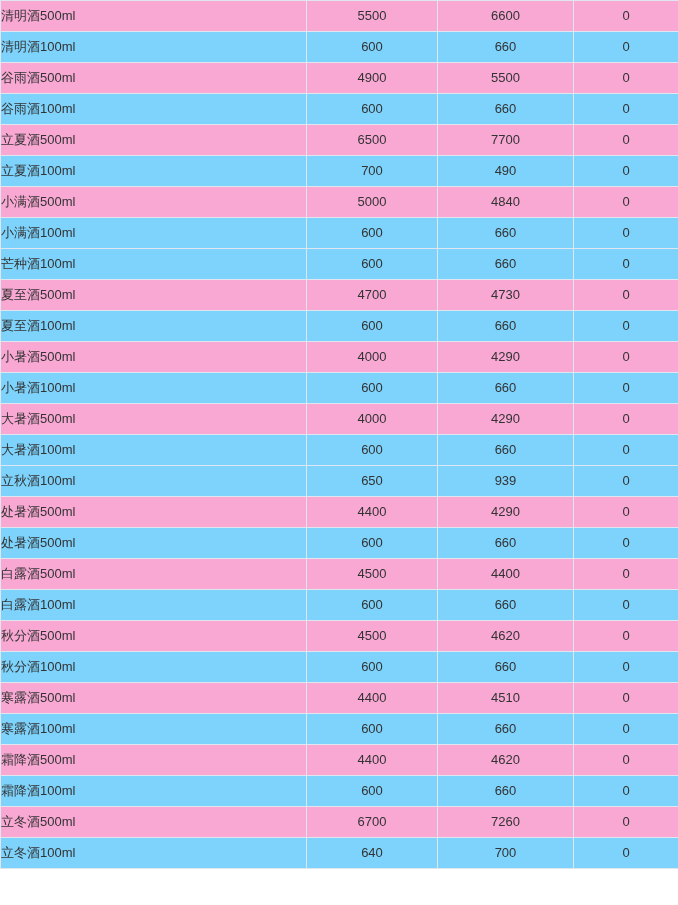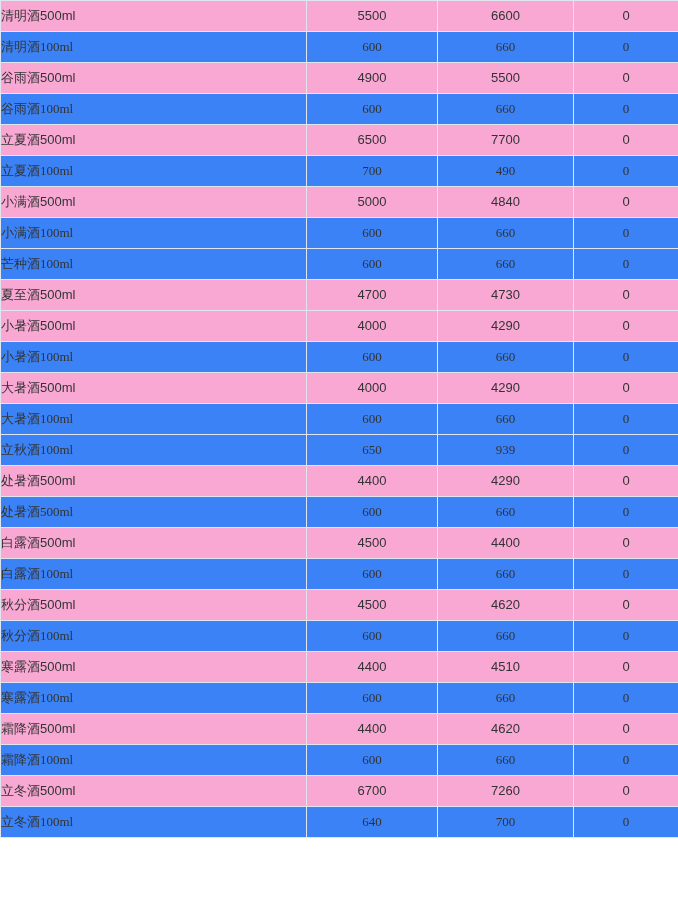--- a/index.html
+++ b/index.html
@@ -47,22 +47,21 @@
     text-align: left;
     padding-left: 10px;
   }
   td.cell-num {
     text-align: center;
   }
   tr.row-odd td {
     background: #f9a8d4;
   }
   tr.row-even td {
-    background: #3b82f6;
-    font-family: Liberation Serif, serif;
+    background: #7dd3fc;
   }
 </style>
 </head>
 <body>
 
 <div class="table-wrap">
   <table class="price-table">
     <colgroup>
       <col class="c-name">
       <col class="c-v1">
@@ -123,20 +122,26 @@
           <td class="cell-num">600</td>
           <td class="cell-num">660</td>
           <td class="cell-num">0</td>
         </tr>
         <tr class="row-odd">
           <td class="cell-name">夏至酒500ml</td>
           <td class="cell-num">4700</td>
           <td class="cell-num">4730</td>
           <td class="cell-num">0</td>
         </tr>
+        <tr class="row-even">
+          <td class="cell-name">夏至酒100ml</td>
+          <td class="cell-num">600</td>
+          <td class="cell-num">660</td>
+          <td class="cell-num">0</td>
+        </tr>
         <tr class="row-odd">
           <td class="cell-name">小暑酒500ml</td>
           <td class="cell-num">4000</td>
           <td class="cell-num">4290</td>
           <td class="cell-num">0</td>
         </tr>
         <tr class="row-even">
           <td class="cell-name">小暑酒100ml</td>
           <td class="cell-num">600</td>
           <td class="cell-num">660</td>

